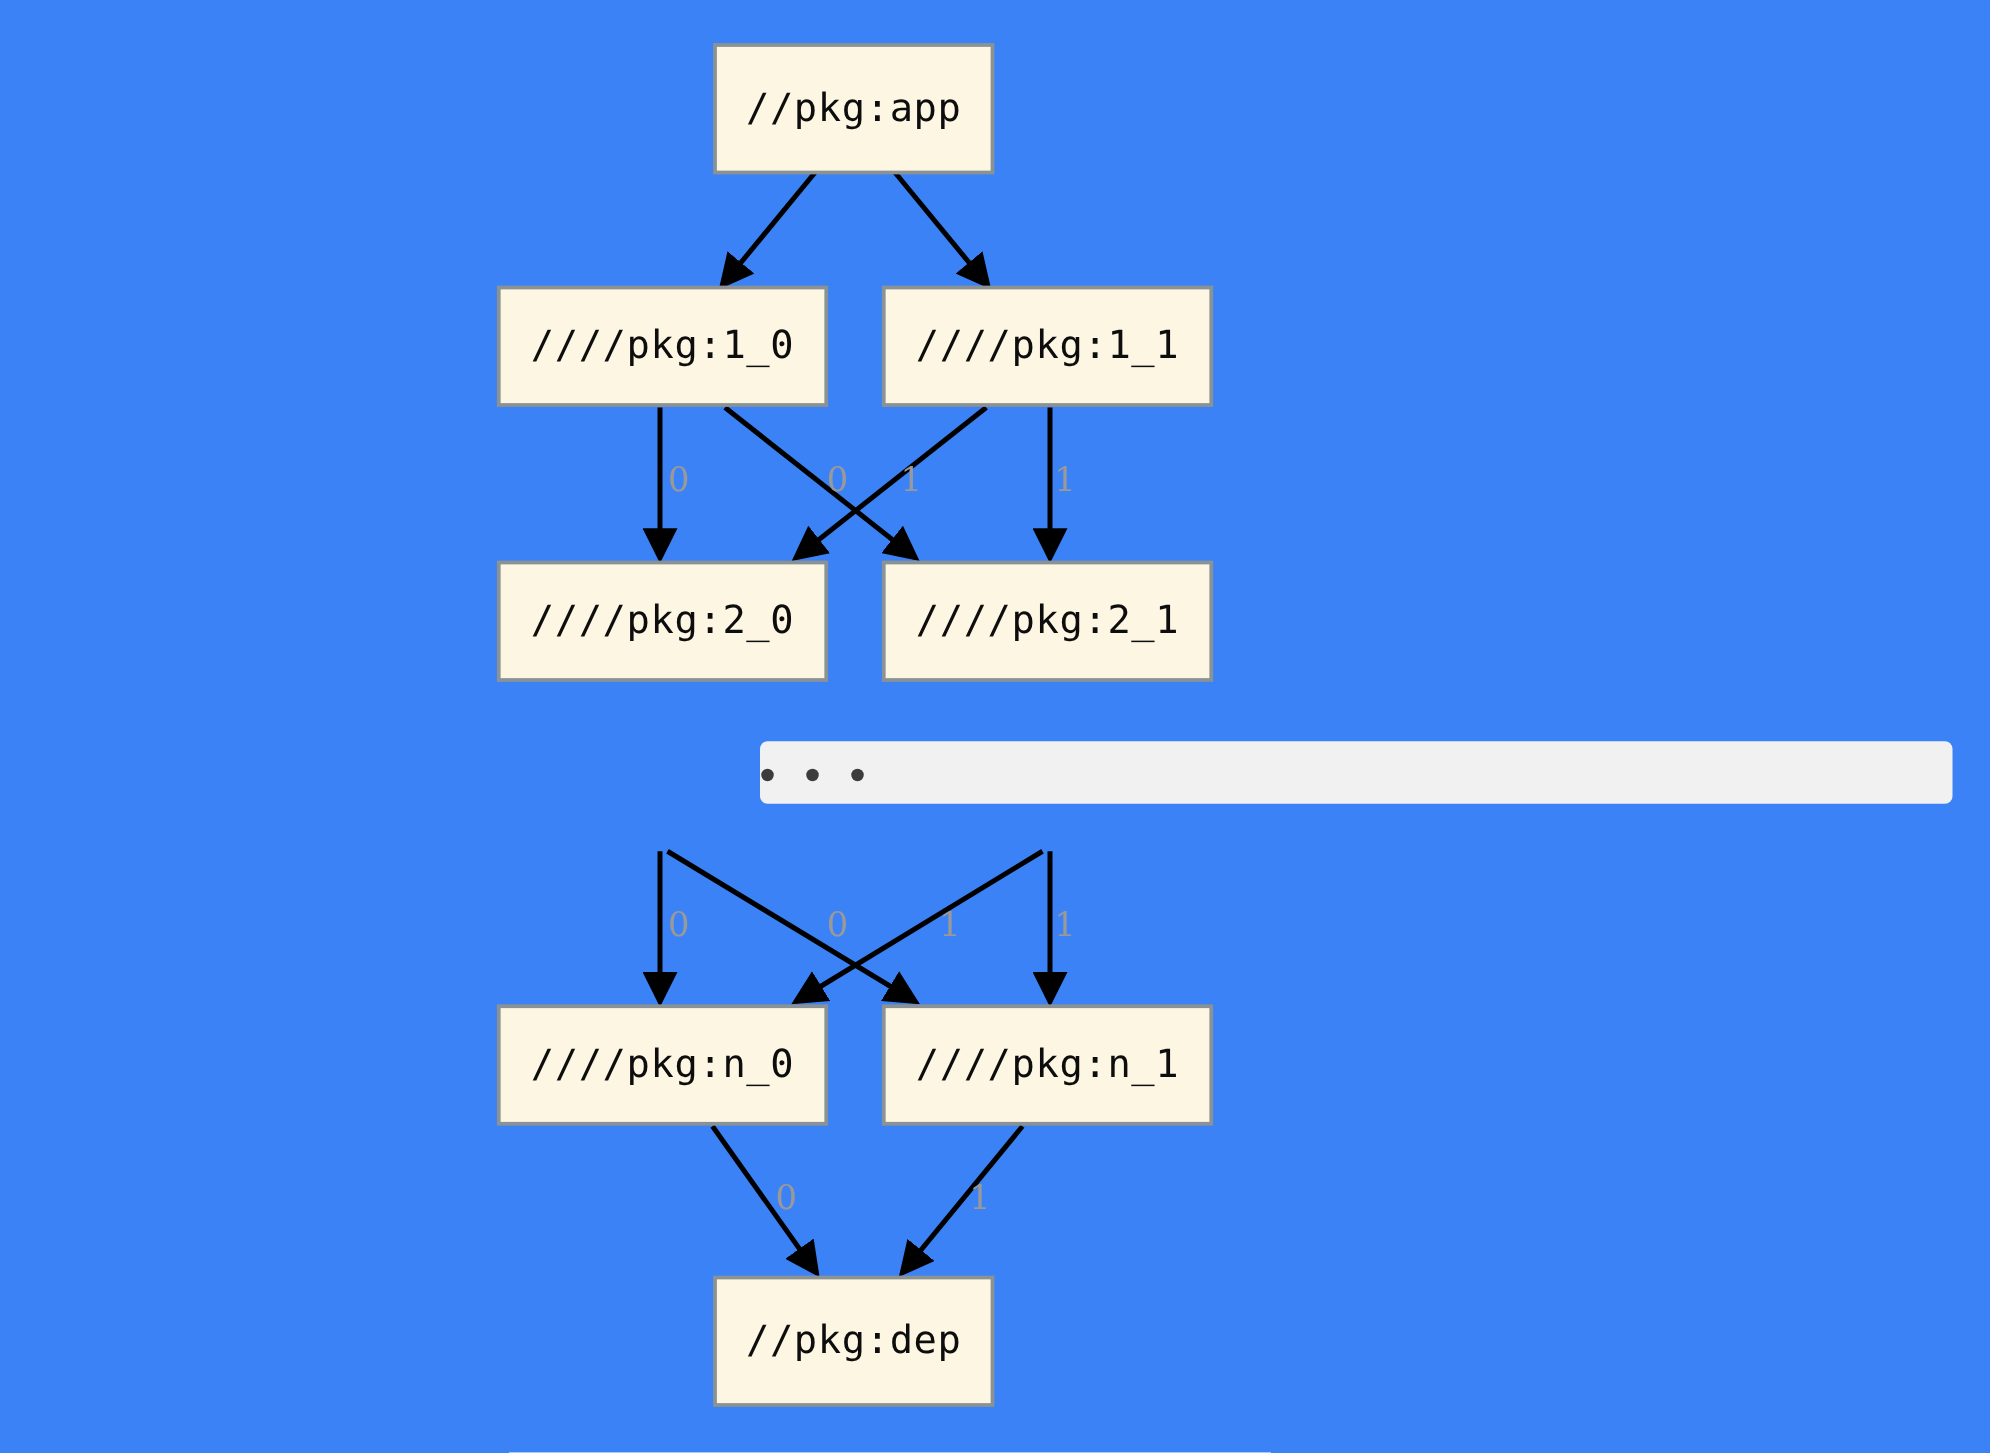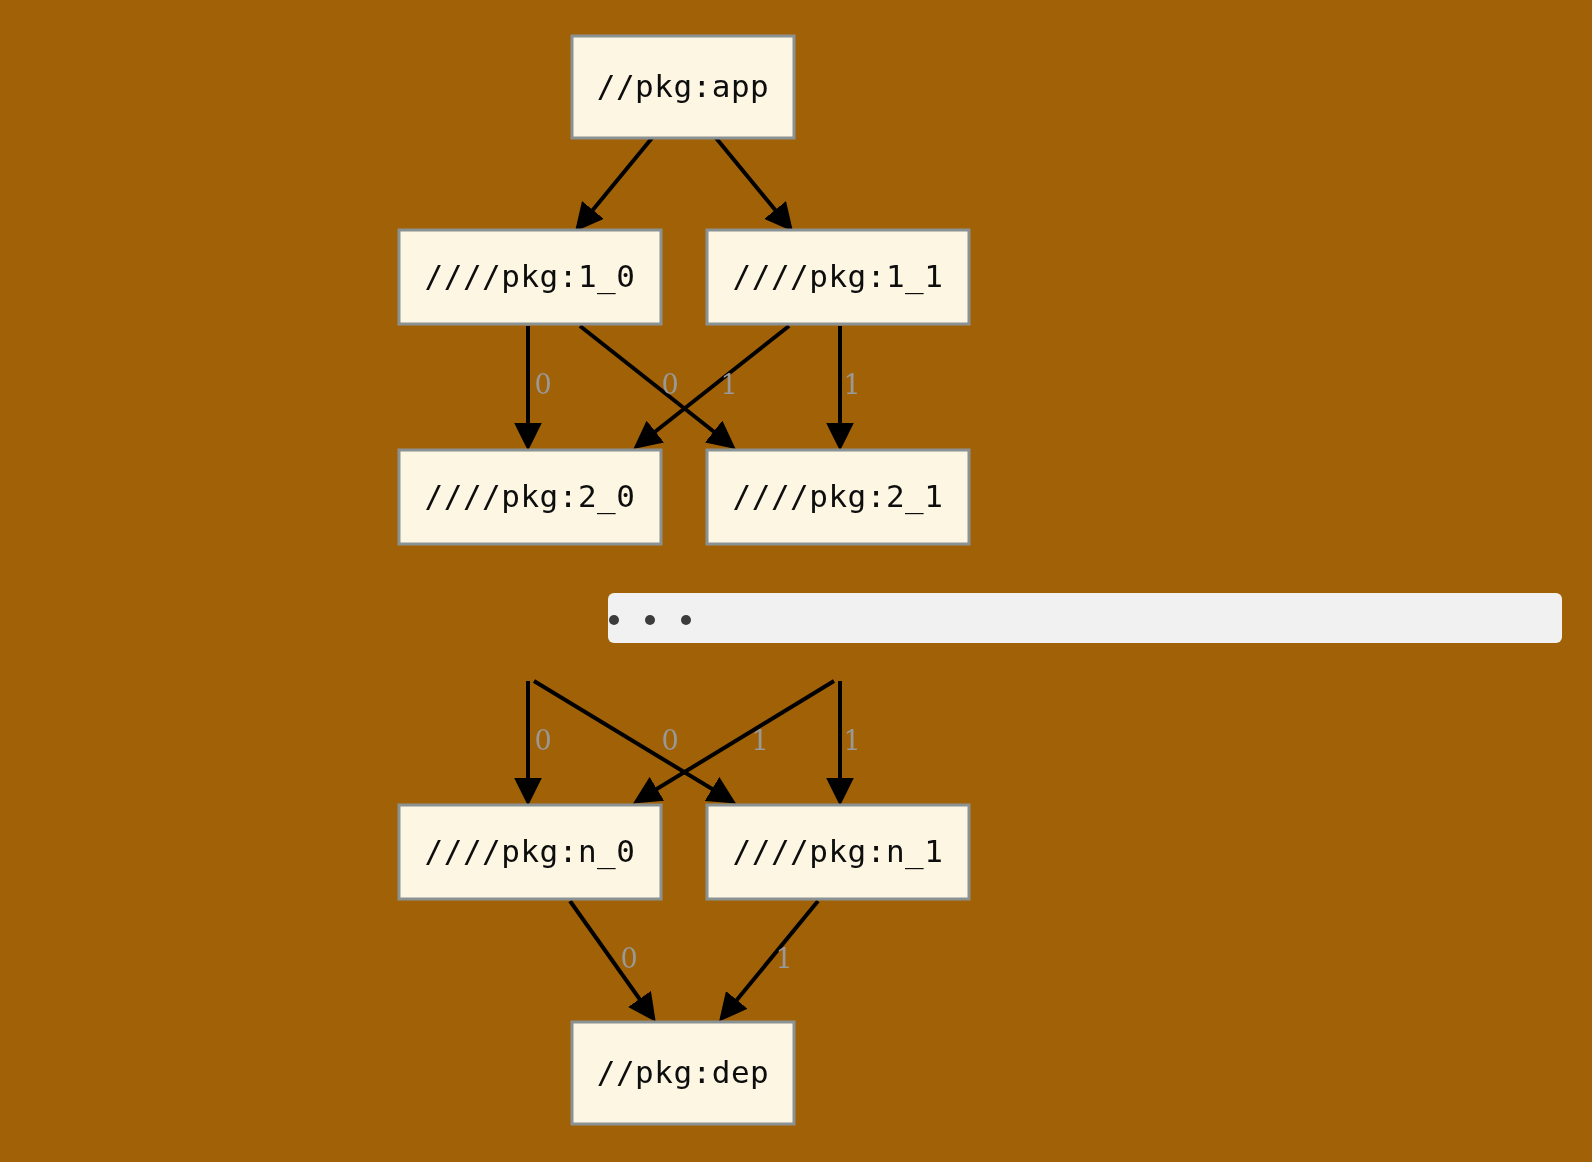--- a/index.html
+++ b/index.html
@@ -7,21 +7,21 @@
     padding: 0;
     background: #ffffff;
   }
   body {
     font-family: "DejaVu Sans Mono", monospace;
   }
   #stage {
     position: relative;
     width: 1592px;
     height: 1162px;
-    background: #a16207;
+    background: #3b82f6;
     overflow: hidden;
   }
   svg#graph {
     position: absolute;
     left: 0;
     top: 0;
     width: 1592px;
     height: 1162px;
     display: block;
   }

